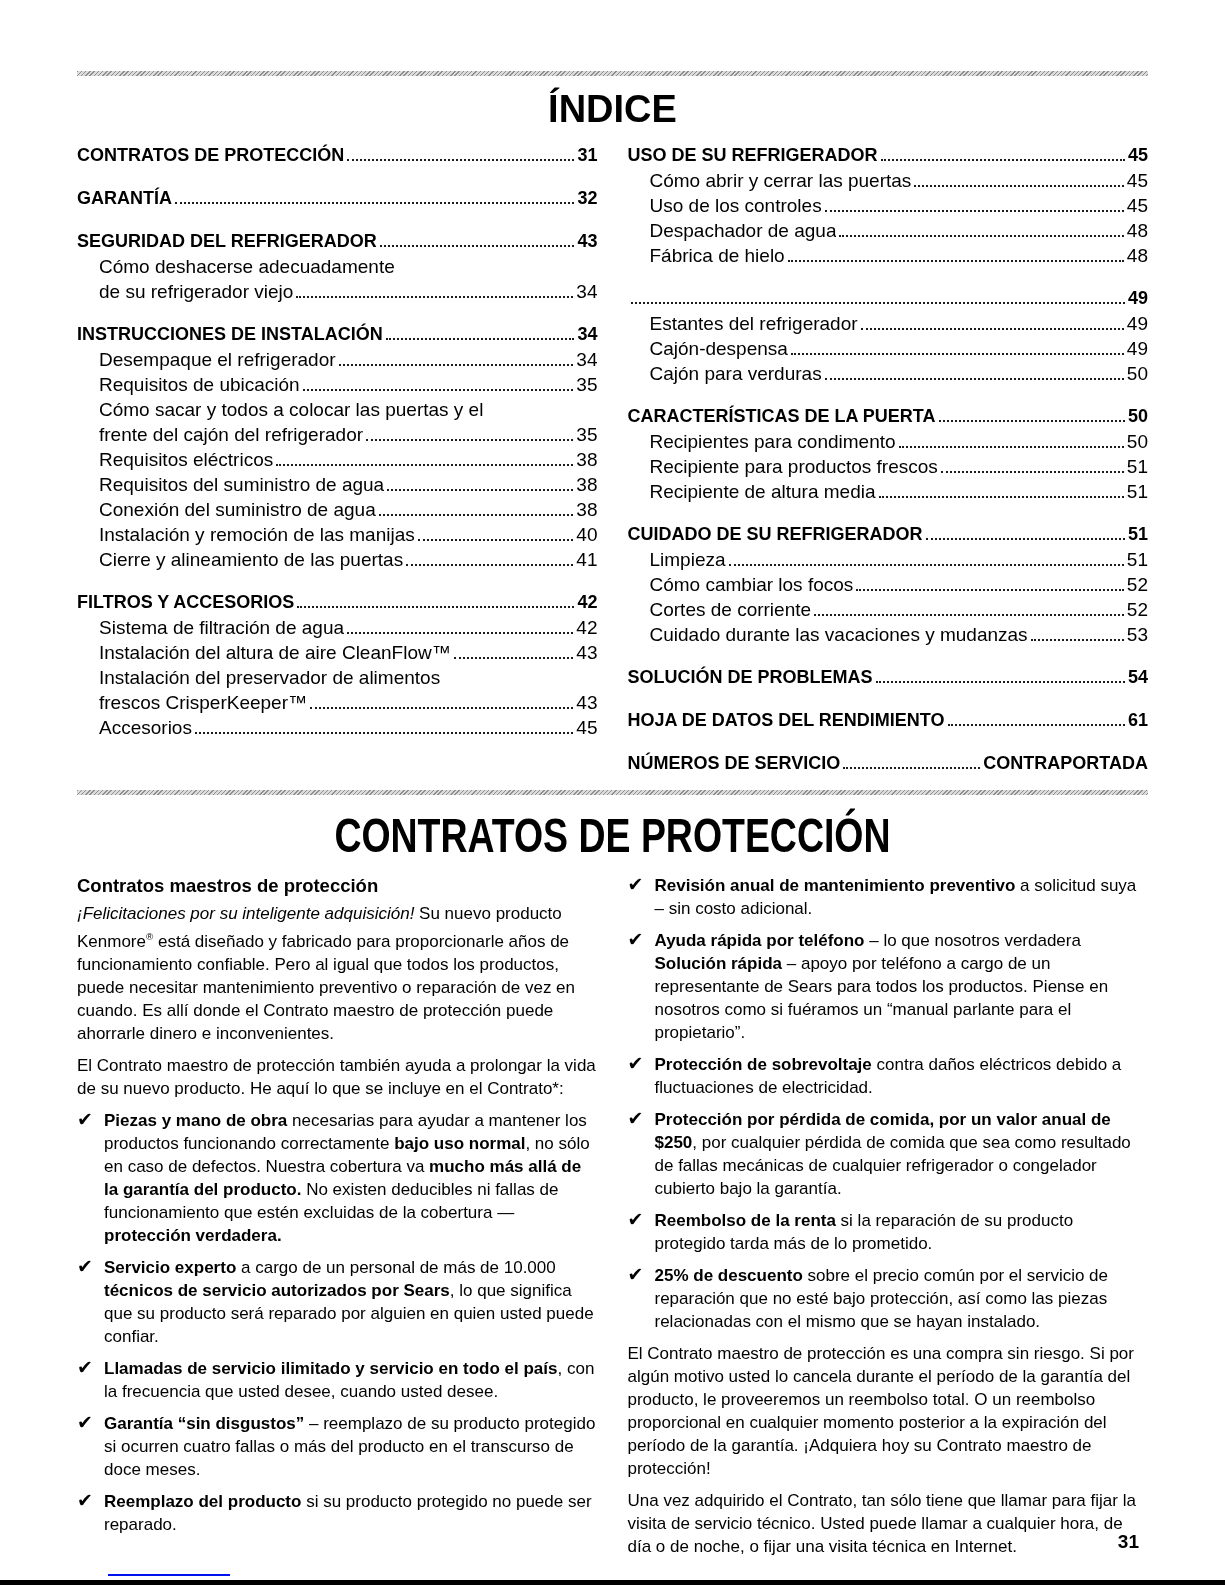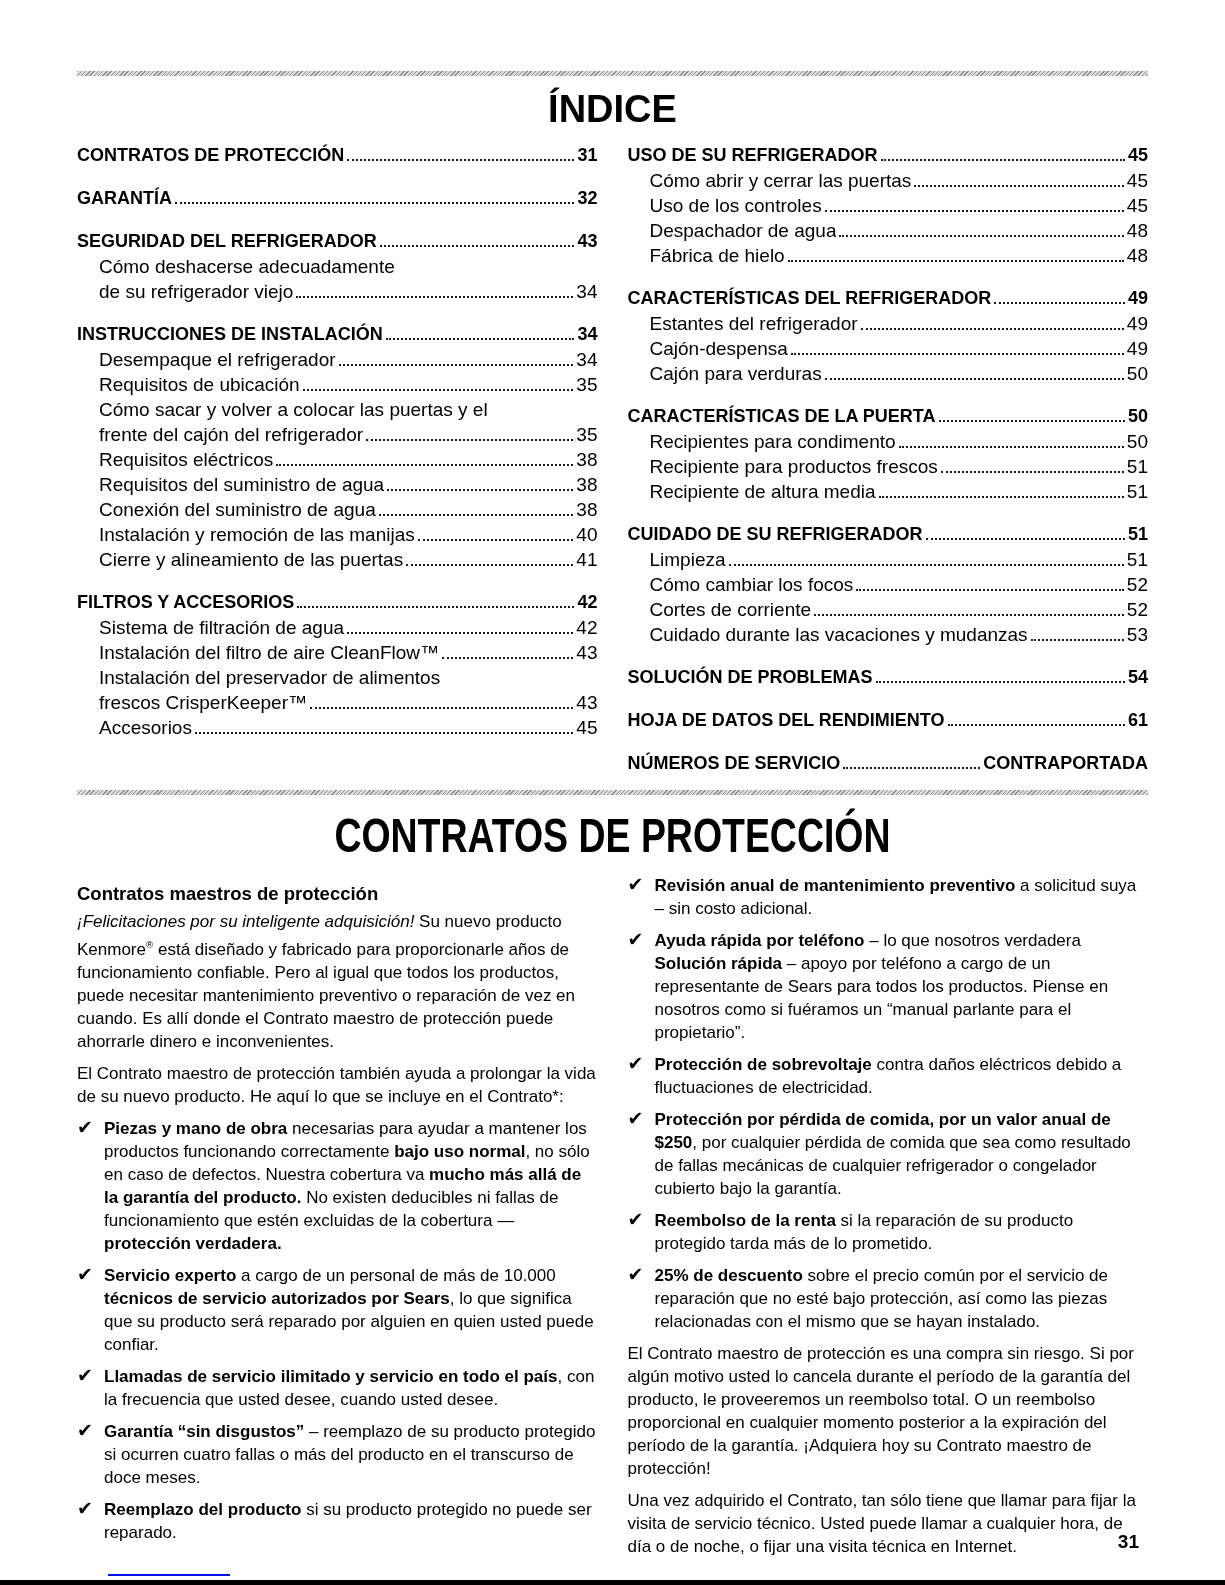--- a/index.html
+++ b/index.html
@@ -29,21 +29,21 @@
   .toc-label { white-space:nowrap; overflow:hidden; text-overflow:ellipsis; }
   .leader { flex:1; border-bottom:2px dotted #1b1b1b; margin:0 3px 4px 3px; min-width:8px; }
   .toc-page { white-space:nowrap; }
   .section-title { text-align:center; margin:15px 0 12px; line-height:52px; height:52px; }
   .section-title .condensed {
     display:inline-block; font-size:48px; font-weight:bold; white-space:nowrap;
     transform:scaleX(0.78); transform-origin:center; letter-spacing:0px;
   }
   .body-columns { display:flex; gap:30px; font-size:17px; line-height:23px; }
   .body-col { flex:1; min-width:0; }
-  .block-heading { font-weight:bold; font-size:18.5px; margin:8px 0 5px 0; }
+  .block-heading { font-weight:bold; font-size:18.5px; margin:0 0 5px 0; }
   .block-para { margin:0 0 9px 0; }
   .block-bullet { margin:0 0 9px 0; padding-left:27px; position:relative; }
   .check { position:absolute; left:0; top:-1px; font-weight:bold; font-size:19px;
            font-family:"DejaVu Sans", sans-serif; }
   .b { font-weight:bold; }
   .i { font-style:italic; }
   .sup { vertical-align:super; font-size:0.58em; }
   .page-number { position:absolute; top:1531px; right:86px; font-weight:bold; font-size:19px; }
   .footer-link-underline { position:absolute; left:108px; top:1574px; width:122px; height:2px; background:#0013ee; }
   .bottom-bar { position:absolute; left:0; bottom:0; width:100%; height:5px; background:#000; }
@@ -103,21 +103,21 @@
             </div>
           </div>
           <div class="toc-entry sub">
             <div class="toc-row">
               <span class="toc-label">Requisitos de ubicación</span>
               <span class="leader"></span>
               <span class="toc-page">35</span>
             </div>
           </div>
           <div class="toc-entry sub">
-            <div class="toc-line">Cómo sacar y volver a colocar las puertas y el</div>
+            <div class="toc-line">Cómo sacar y todos a colocar las puertas y el</div>
             <div class="toc-row">
               <span class="toc-label">frente del cajón del refrigerador</span>
               <span class="leader"></span>
               <span class="toc-page">35</span>
             </div>
           </div>
           <div class="toc-entry sub">
             <div class="toc-row">
               <span class="toc-label">Requisitos eléctricos</span>
               <span class="leader"></span>
@@ -161,21 +161,21 @@
           </div>
           <div class="toc-entry sub">
             <div class="toc-row">
               <span class="toc-label">Sistema de filtración de agua</span>
               <span class="leader"></span>
               <span class="toc-page">42</span>
             </div>
           </div>
           <div class="toc-entry sub">
             <div class="toc-row">
-              <span class="toc-label">Instalación del filtro de aire CleanFlow™</span>
+              <span class="toc-label">Instalación del altura de aire CleanFlow™</span>
               <span class="leader"></span>
               <span class="toc-page">43</span>
             </div>
           </div>
           <div class="toc-entry sub">
             <div class="toc-line">Instalación del preservador de alimentos</div>
             <div class="toc-row">
               <span class="toc-label">frescos CrisperKeeper™</span>
               <span class="leader"></span>
               <span class="toc-page">43</span>
@@ -220,21 +220,20 @@
           </div>
           <div class="toc-entry sub">
             <div class="toc-row">
               <span class="toc-label">Fábrica de hielo</span>
               <span class="leader"></span>
               <span class="toc-page">48</span>
             </div>
           </div>
           <div class="toc-entry main">
             <div class="toc-row">
-              <span class="toc-label">CARACTERÍSTICAS DEL REFRIGERADOR</span>
               <span class="leader"></span>
               <span class="toc-page">49</span>
             </div>
           </div>
           <div class="toc-entry sub">
             <div class="toc-row">
               <span class="toc-label">Estantes del refrigerador</span>
               <span class="leader"></span>
               <span class="toc-page">49</span>
             </div>

